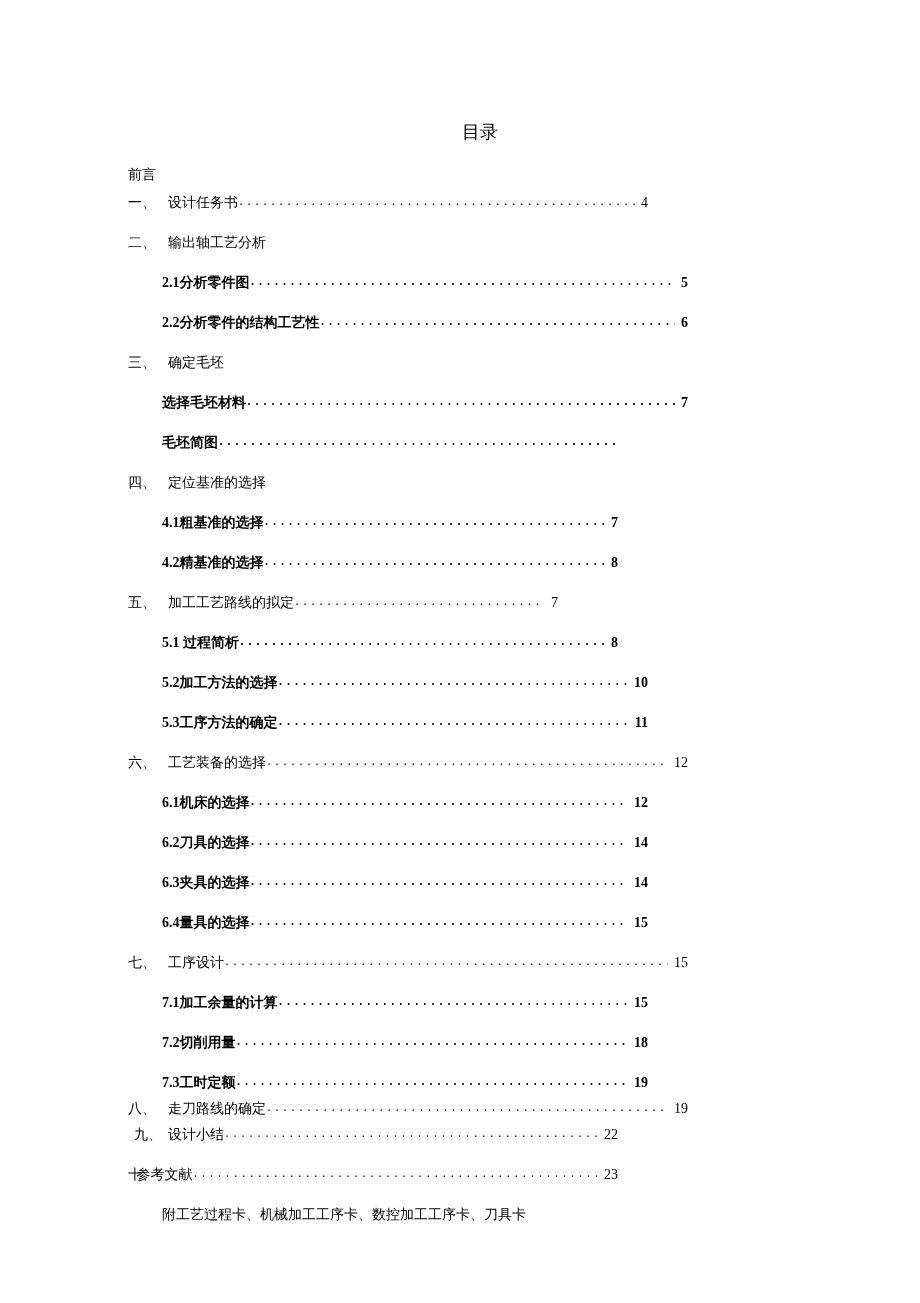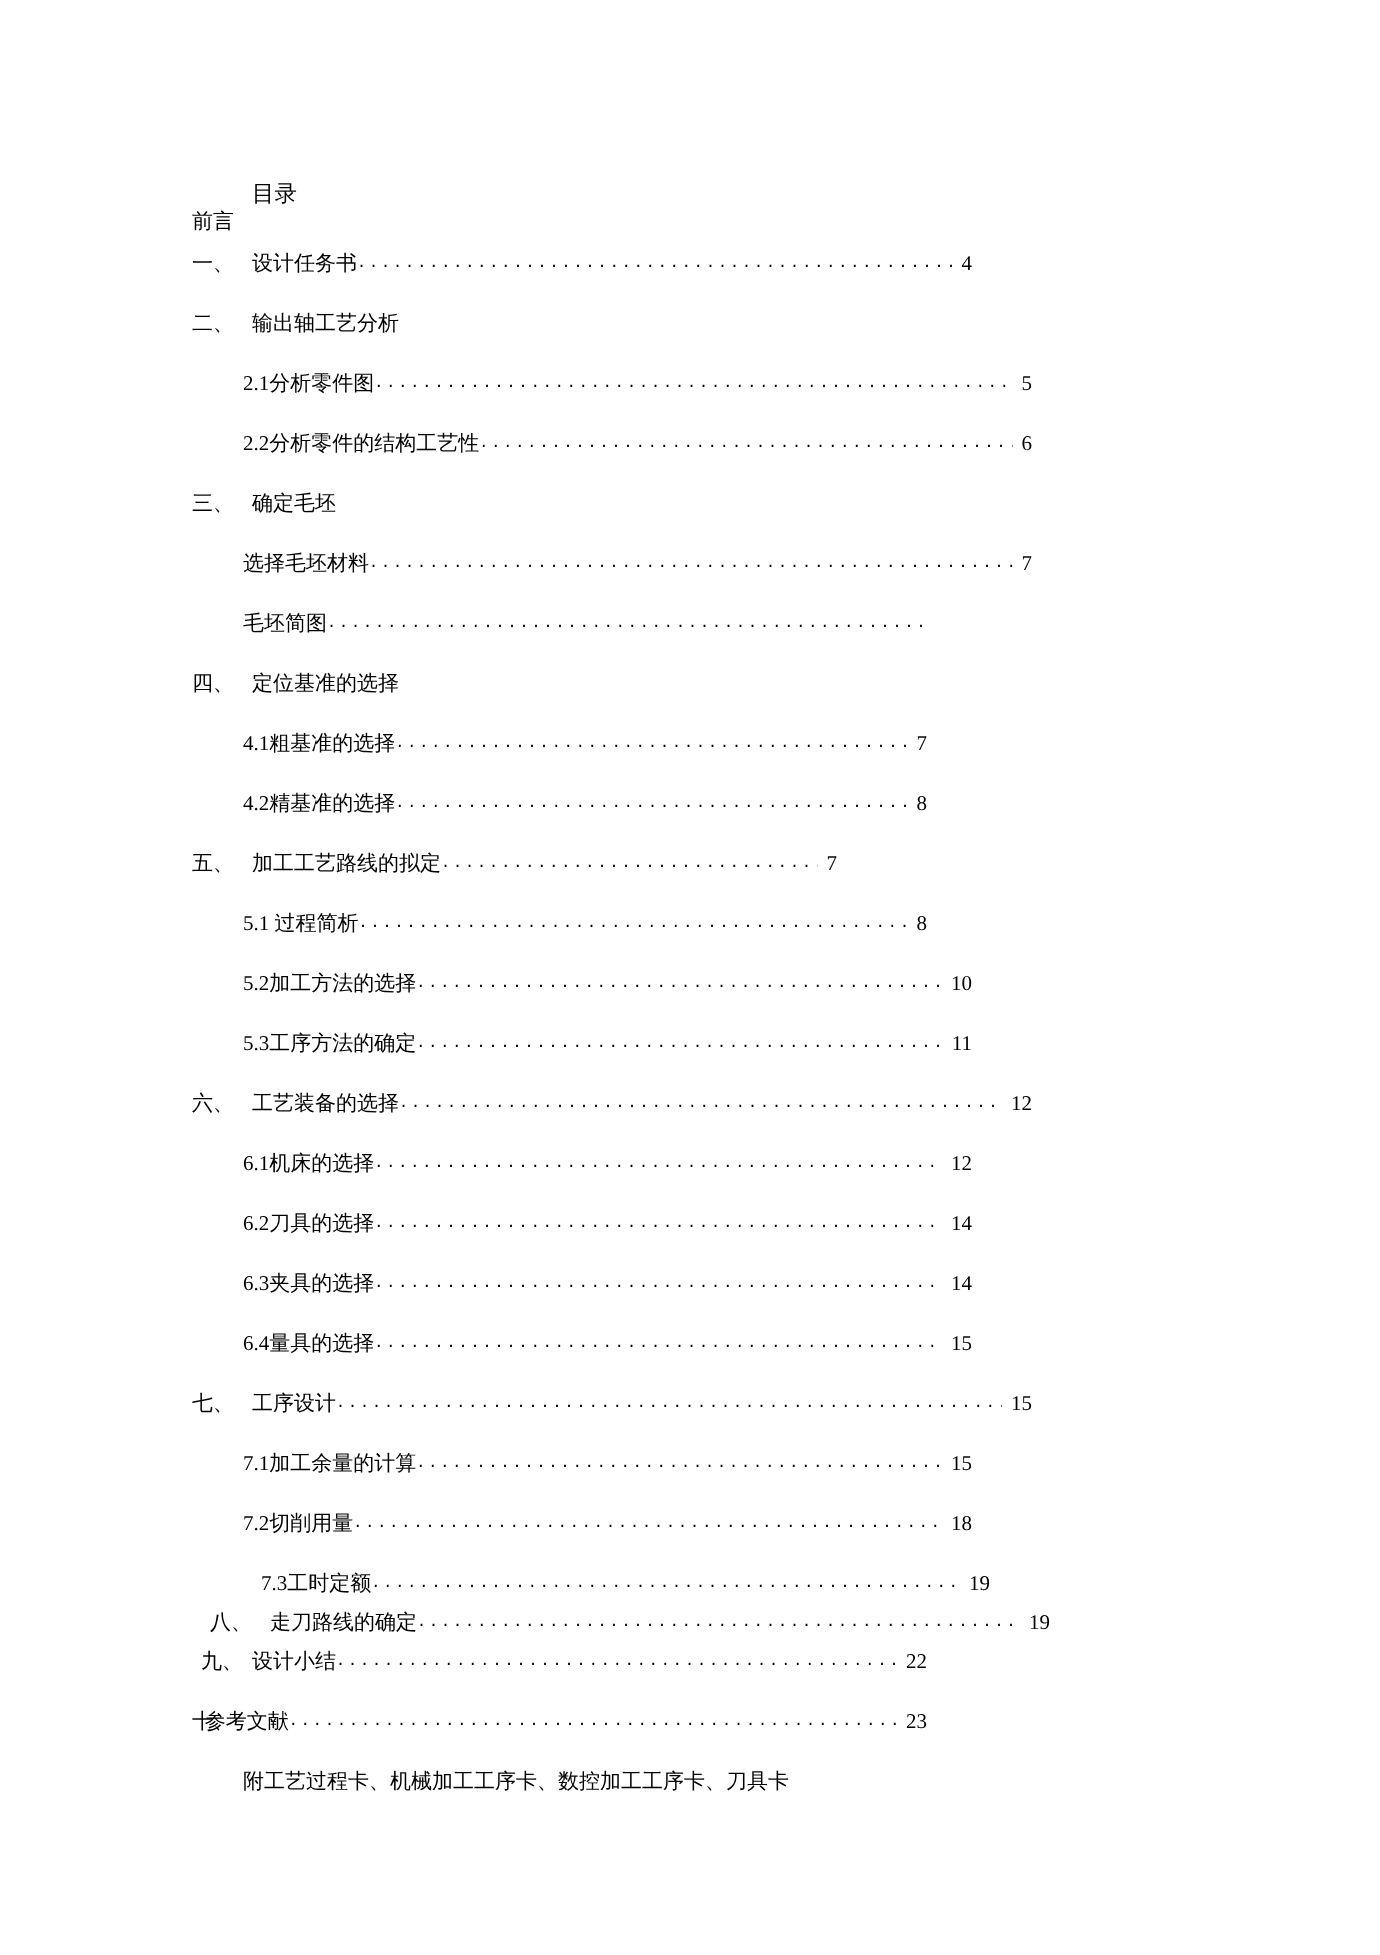--- a/index.html
+++ b/index.html
@@ -6,22 +6,23 @@
     body {
       width: 920px;
       height: 1303px;
       background: #fff;
       font-family: "SimSun", "Songti SC", serif;
       font-size: 14px;
       color: #000;
       padding: 120px 128px 0 128px;
     }
     .title {
-      text-align: left;
-      font-size: 15px;
+      text-align: center;
+      margin-bottom: 22px;
+      font-size: 18px;
       padding-left: 40px;
     }
     .preface {
       margin-bottom: 10px;
     }
     .entry {
       display: flex;
       align-items: baseline;
       margin-bottom: 22px;
       white-space: nowrap;
@@ -40,36 +41,37 @@
       font-size: 10px;
       position: relative;
       top: -2px;
     }
     .entry .page {
       flex: 0 0 auto;
       padding-left: 6px;
     }
     .sub {
       padding-left: 34px;
+      font-weight: bold;
     }
     .noheader .num {
       min-width: 0;
     }
     .header-only {
       display: flex;
       margin-bottom: 22px;
     }
     .header-only .num {
       min-width: 40px;
     }
     .w-a { max-width: 520px; }
     .w-b { max-width: 560px; }
     .w-c { max-width: 490px; text-align: center; }
     .w-d { max-width: 430px; }
-    .tight8 { margin-bottom: 8px; margin-left: 12px; }
+    .tight8 { margin-bottom: 8px; }
     .appendix { padding-left: 34px; margin-top: 4px; }
   </style>
 </head>
 <body>
 
 <div class="title">目录</div>
 <div class="preface">前言</div>
 
 <div class="entry w-a">
   <span class="num">一、</span>

